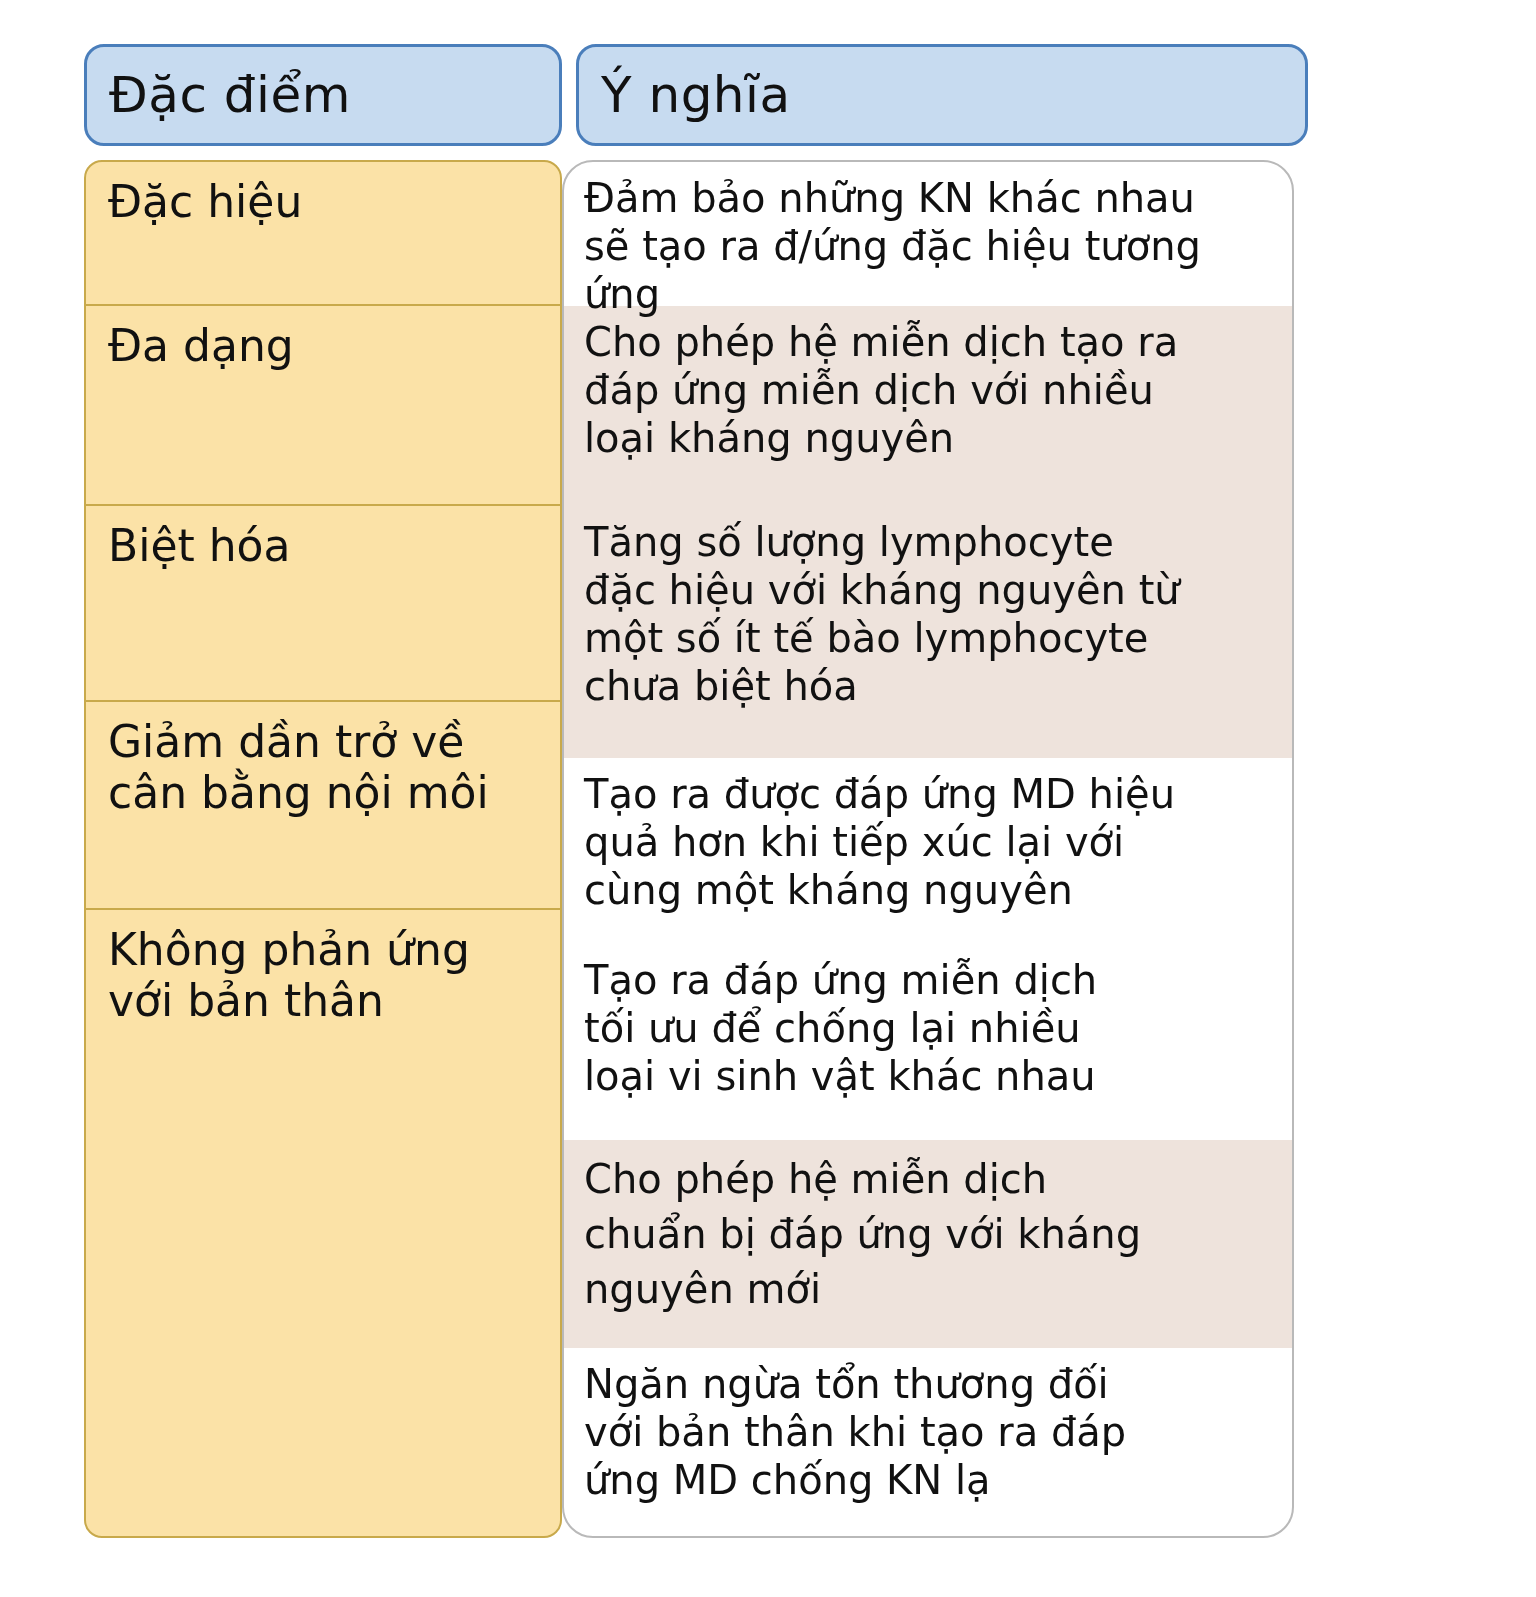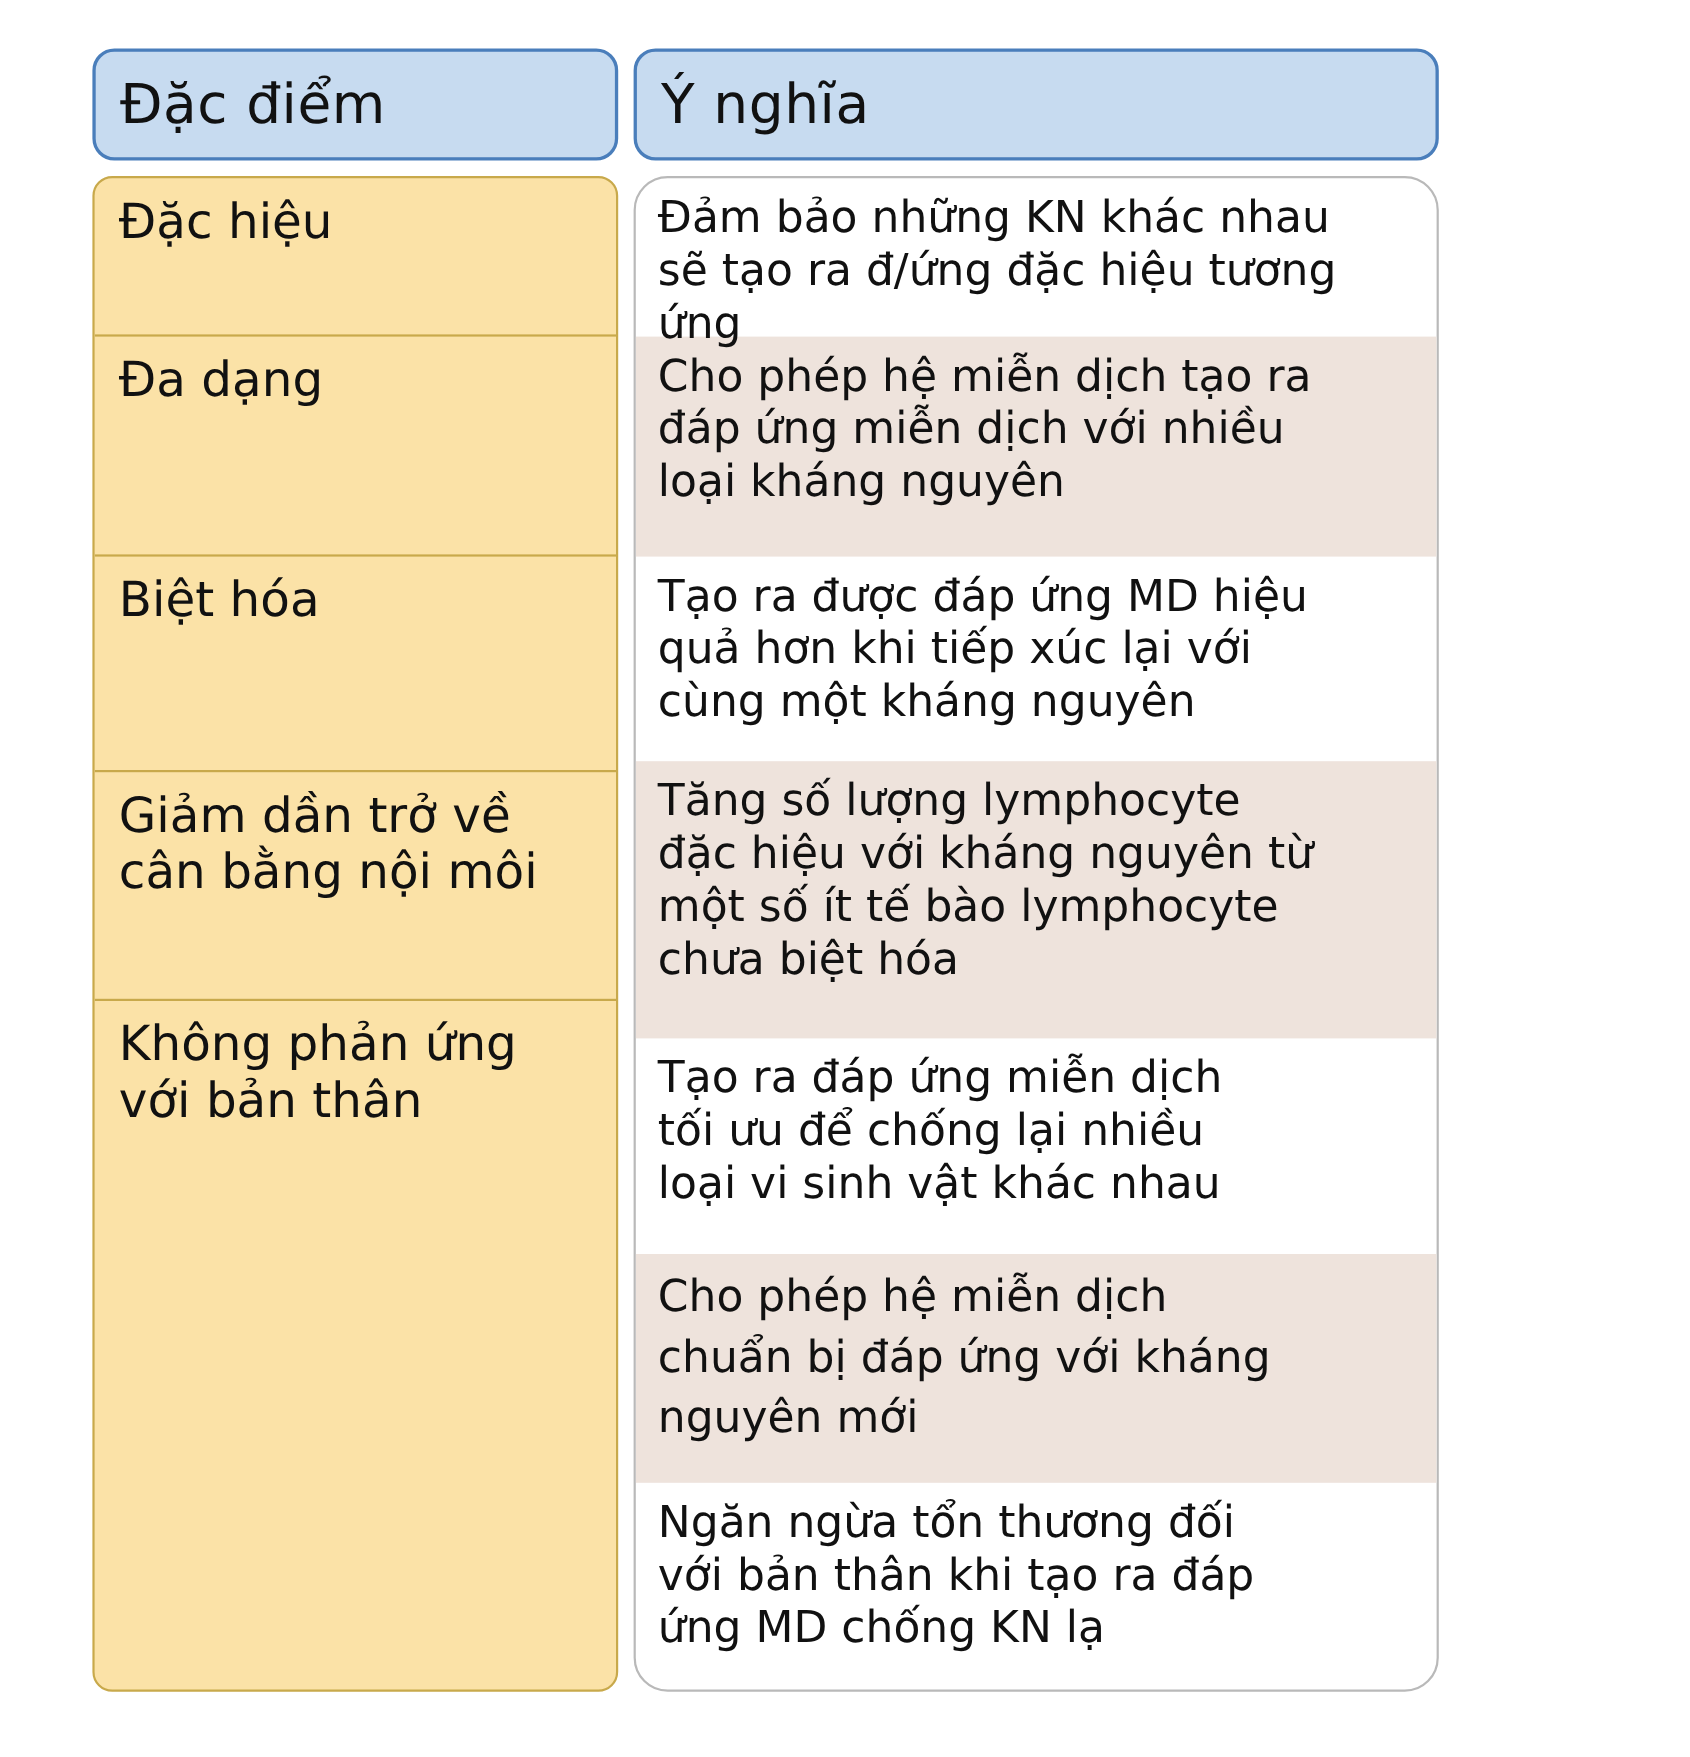--- a/index.html
+++ b/index.html
@@ -44,21 +44,20 @@
     line-height: 1.05;
     color: #111;
     letter-spacing: .5px;
   }
   .head-left  { width: 478px; }
   .head-right { width: 732px; }
 
   
   .body-row {
     display: flex;
-    gap: 14px;
     align-items: stretch;
   }
 
   .col-left {
     width: 478px;
     border: 2px solid #c8a94b;
     border-radius: 18px;
     background: #fbe2a7;
     overflow: hidden;
     box-sizing: border-box;
@@ -152,30 +151,30 @@
     <div class="col-right">
       <div class="rcell h1">
         <span>Đảm bảo những KN khác nhau
 sẽ tạo ra đ/ứng đặc hiệu tương ứng</span>
       </div>
       <div class="rcell alt h2">
         <span>Cho phép hệ miễn dịch tạo ra
 đáp ứng miễn dịch với nhiều
 loại kháng nguyên</span>
       </div>
-      <div class="rcell h3">
-        <span>Tạo ra được đáp ứng MD hiệu
-quả hơn khi tiếp xúc lại với
-cùng một kháng nguyên</span>
-      </div>
       <div class="rcell alt h4">
         <span>Tăng số lượng lymphocyte
 đặc hiệu với kháng nguyên từ
 một số ít tế bào lymphocyte
 chưa biệt hóa</span>
+      </div>
+      <div class="rcell h3">
+        <span>Tạo ra được đáp ứng MD hiệu
+quả hơn khi tiếp xúc lại với
+cùng một kháng nguyên</span>
       </div>
       <div class="rcell h5">
         <span>Tạo ra đáp ứng miễn dịch
 tối ưu để chống lại nhiều
 loại vi sinh vật khác nhau</span>
       </div>
       <div class="rcell alt h6">
         <span>Cho phép hệ miễn dịch
 chuẩn bị đáp ứng với kháng
 nguyên mới</span>

